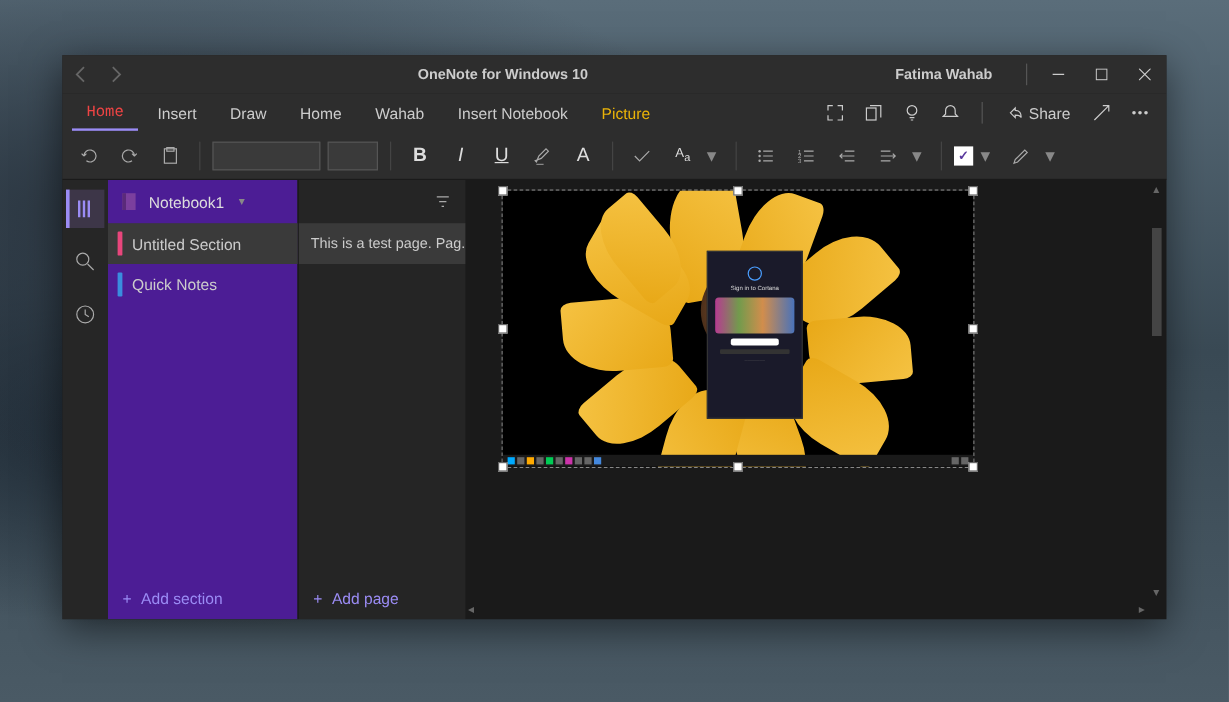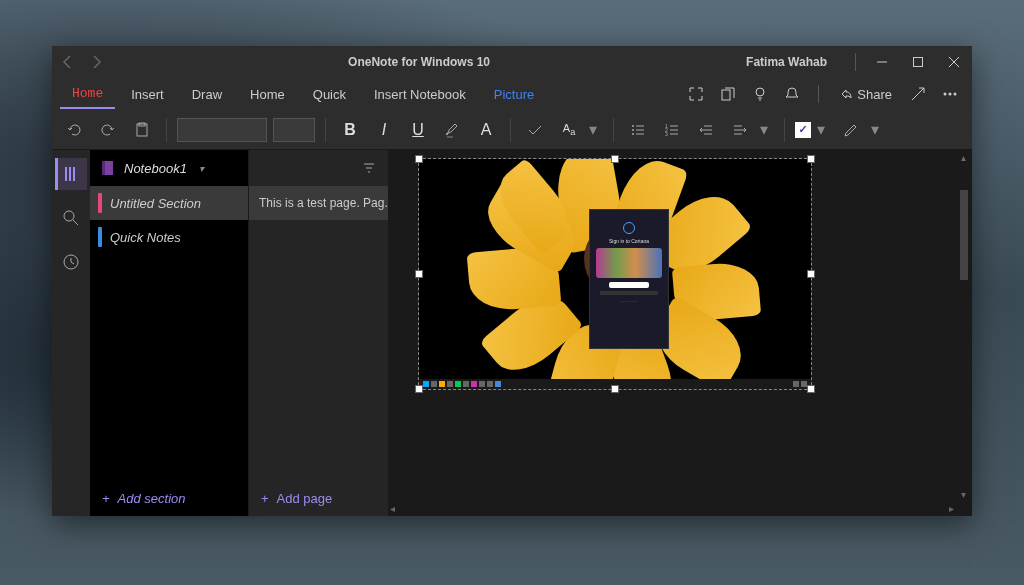--- a/index.html
+++ b/index.html
@@ -10,37 +10,37 @@
 .nav-btns { display: flex; padding: 0 8px; gap: 12px; }
 .nav-arrow { width: 16px; height: 16px; color: #666; cursor: pointer; }
 .title-center { flex: 1; text-align: center; }
 .user-name { padding: 0 20px; color: #ccc; }
 .win-divider { width: 1px; height: 18px; background: #555; margin: 0 8px; }
 .win-btns { display: flex; }
 .win-btn { width: 36px; height: 32px; display: flex; align-items: center; justify-content: center; color: #ccc; cursor: pointer; }
 .menubar { height: 32px; display: flex; align-items: center; background: #2d2d2d; padding: 0 8px; gap: 4px; }
 .menu-item { padding: 6px 12px; color: #ccc; font-size: 13px; cursor: pointer; }
 .menu-item.active { color: #ef4444; border-bottom: 2px solid #9b8cf5; font-family: Liberation Mono, monospace; }
-.menu-item.picture { color: #3b82f6; }
+.menu-item.picture { color: #eab308; }
 .menu-spacer { flex: 1; }
 .menu-icon { width: 28px; height: 28px; display: flex; align-items: center; justify-content: center; color: #ccc; cursor: pointer; }
 .share-btn { display: flex; align-items: center; gap: 4px; color: #ccc; font-size: 13px; padding: 0 8px; cursor: pointer; }
 .toolbar { height: 40px; display: flex; align-items: center; background: #2d2d2d; padding: 0 8px; gap: 6px; border-bottom: 1px solid #1a1a1a; }
 .tb-btn { width: 28px; height: 28px; display: flex; align-items: center; justify-content: center; color: #aaa; cursor: pointer; border-radius: 2px; }
 .tb-input { height: 24px; background: #3a3a3a; border: 1px solid #555; }
 .tb-input.wide { width: 90px; }
 .tb-input.narrow { width: 42px; }
 .tb-sep { width: 1px; height: 24px; background: #444; margin: 0 4px; }
 .tb-chev { width: 14px; color: #888; }
 .tb-checkbox { width: 16px; height: 16px; background: #fff; display: flex; align-items: center; justify-content: center; color: #5b3a9e; font-size: 11px; font-weight: bold; }
 .content { flex: 1; display: flex; overflow: hidden; }
 .rail { width: 38px; background: #262626; display: flex; flex-direction: column; align-items: center; padding-top: 8px; gap: 12px; }
 .rail-item { width: 32px; height: 32px; display: flex; align-items: center; justify-content: center; color: #aaa; cursor: pointer; }
 .rail-item.active { background: #3d3648; border-left: 3px solid #9b8cf5; }
-.sidebar { width: 158px; background: #000000; display: flex; flex-direction: column; font-style: italic; }
+.sidebar { width: 158px; background: #4c1d95; display: flex; flex-direction: column; }
 .nb-header { height: 36px; display: flex; align-items: center; padding: 0 10px; gap: 8px; color: #ddd; font-size: 13px; }
 .nb-icon { width: 16px; height: 16px; }
 .section-list { flex: 1; }
 .section-item { height: 34px; display: flex; align-items: center; padding-left: 8px; gap: 8px; color: #ccc; font-size: 13px; cursor: pointer; position: relative; }
 .section-item.active { background: #3a3a3a; }
 .sort-icon-wrap { height: 36px; display: flex; align-items: center; justify-content: flex-end; padding-right: 12px; }
 .section-bar { width: 4px; height: 20px; border-radius: 1px; }
 .add-btn { height: 36px; display: flex; align-items: center; padding-left: 12px; gap: 8px; color: #9b8cf5; font-size: 13px; cursor: pointer; }
 .pages { width: 140px; background: #252525; display: flex; flex-direction: column; border-left: 1px solid #1a1a1a; }
 .page-item { height: 34px; display: flex; align-items: center; padding: 0 10px; color: #ccc; font-size: 12px; cursor: pointer; white-space: nowrap; overflow: hidden; text-overflow: ellipsis; }
@@ -106,21 +106,21 @@
           </svg>
         </div>
     </div>
   </div>
 
   <div class="menubar">
     <div class="menu-item active">Home</div>
     <div class="menu-item">Insert</div>
     <div class="menu-item">Draw</div>
     <div class="menu-item">Home</div>
-    <div class="menu-item">Quick</div>
+    <div class="menu-item">Wahab</div>
     <div class="menu-item">Insert Notebook</div>
     <div class="menu-item picture">Picture</div>
     <div class="menu-spacer"></div>
     <div class="menu-icon">
         <svg width="14" height="14" viewBox="0 0 14 14">
           <path d="M1 5V1h4M13 5V1H9M1 9v4h4M13 9v4H9" stroke="currentColor" fill="none"></path>
         </svg>
       </div>
     <div class="menu-icon">
         <svg width="14" height="14" viewBox="0 0 14 14">

